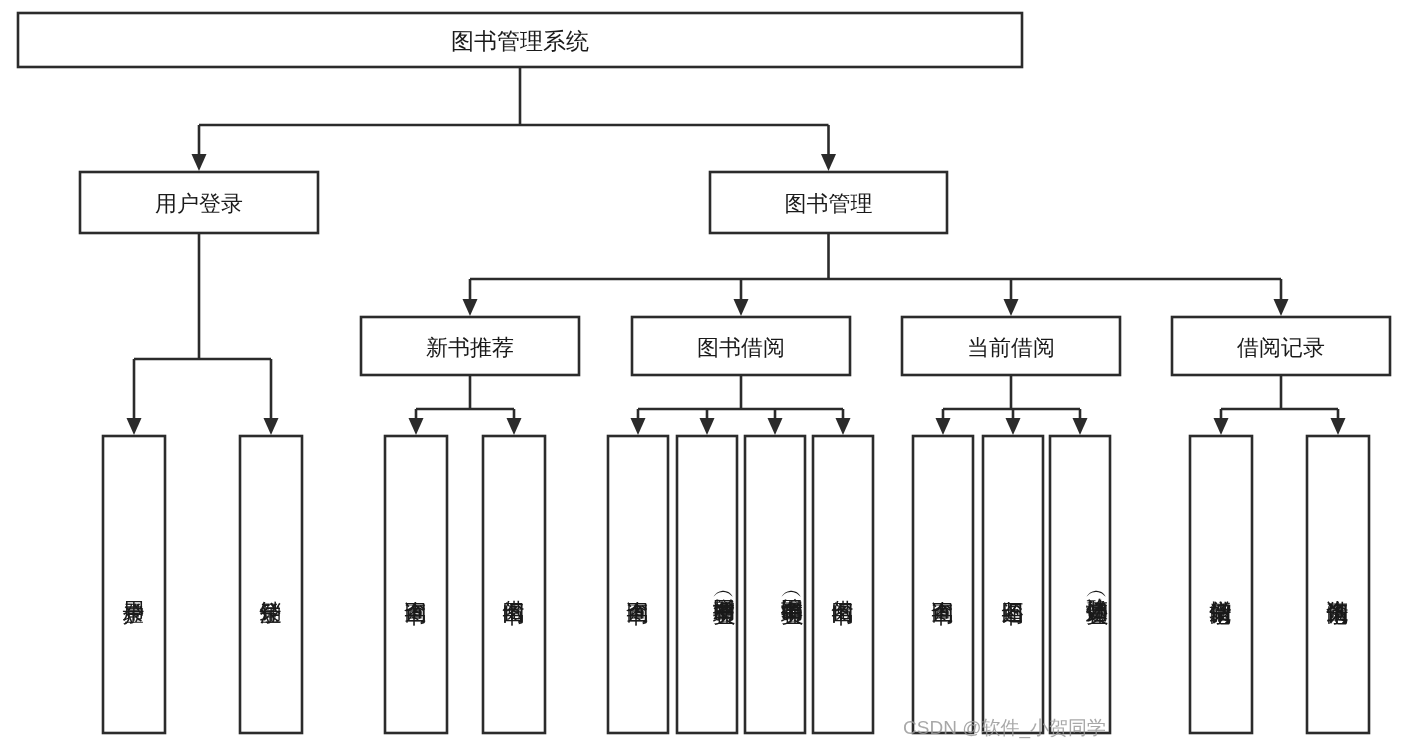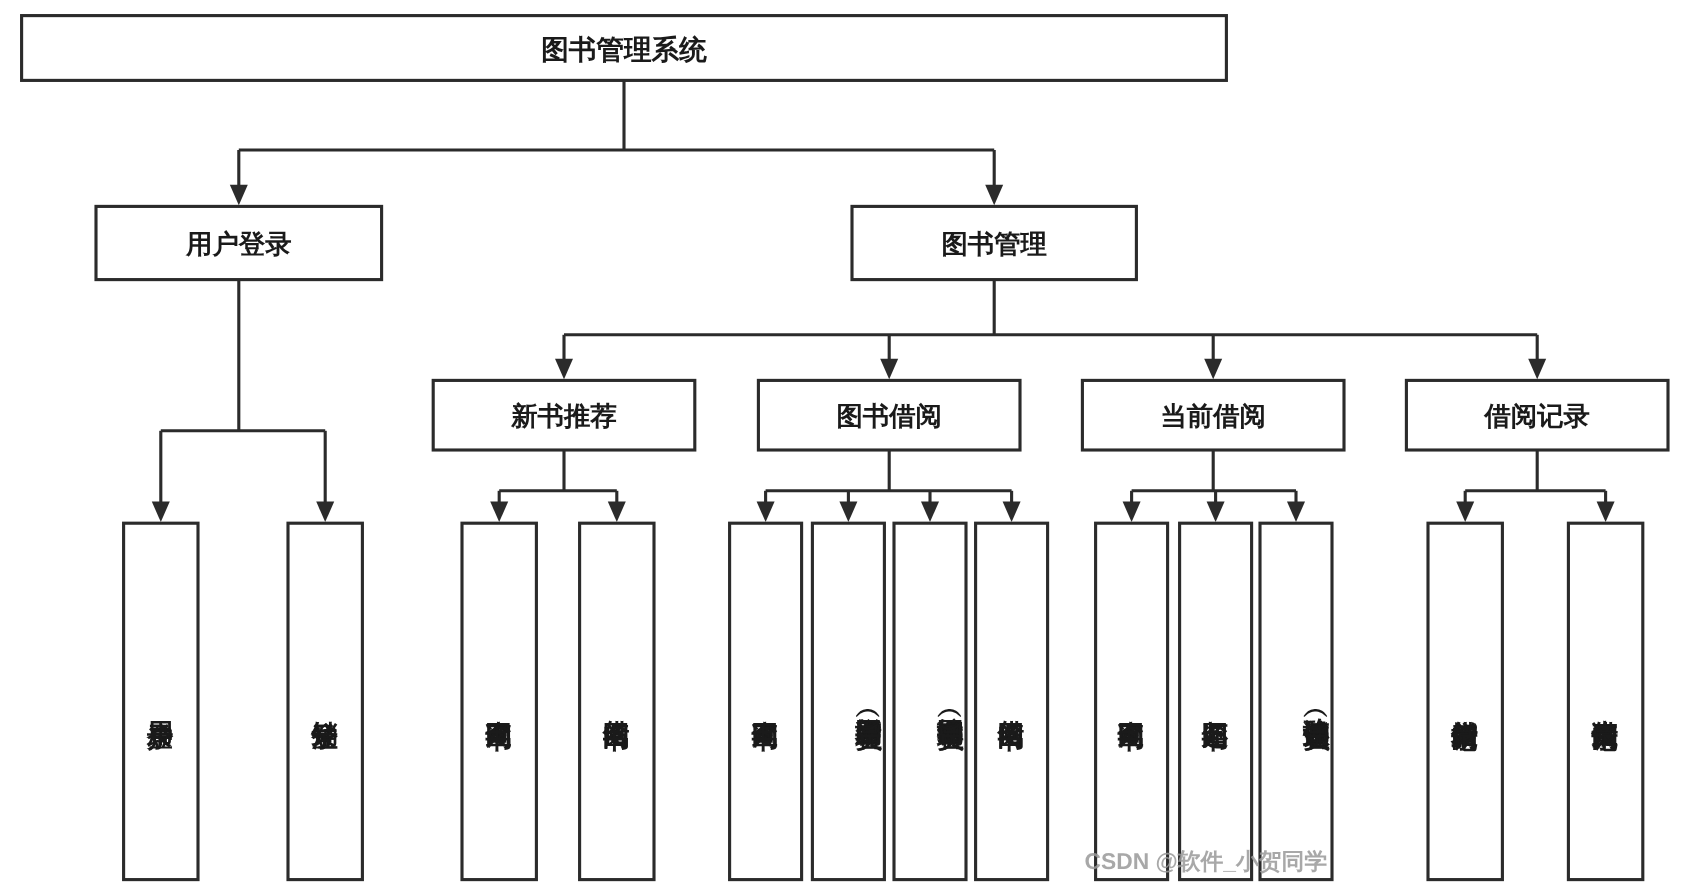--- a/index.html
+++ b/index.html
@@ -11,21 +11,20 @@
     width: 1405px;
     height: 747px;
     font-family: "Liberation Sans", "DejaVu Sans", sans-serif;
     overflow: hidden;
   }
   #diagram-root {
     position: relative;
     width: 1116px;
     height: 747px;
     background: #ffffff;
-    font-weight: bold;
   }
   svg.diagram-canvas {
     position: absolute;
     top: 0;
     left: 0;
     width: 1405px;
     height: 747px;
     display: block;
   }
   .node-box {
@@ -63,21 +62,21 @@
     writing-mode: vertical-rl;
     text-orientation: upright;
     white-space: nowrap;
     letter-spacing: 1px;
     pointer-events: none;
     text-align: center;
   }
   .watermark {
     position: absolute;
     right: 10px;
-    bottom: 16px;
+    bottom: 6px;
     font-family: "Liberation Sans", "DejaVu Sans", sans-serif;
     font-size: 19px;
     color: #9a9a9a;
     opacity: 0.85;
     white-space: nowrap;
   }
 </style>
 </head>
 <body>
 

